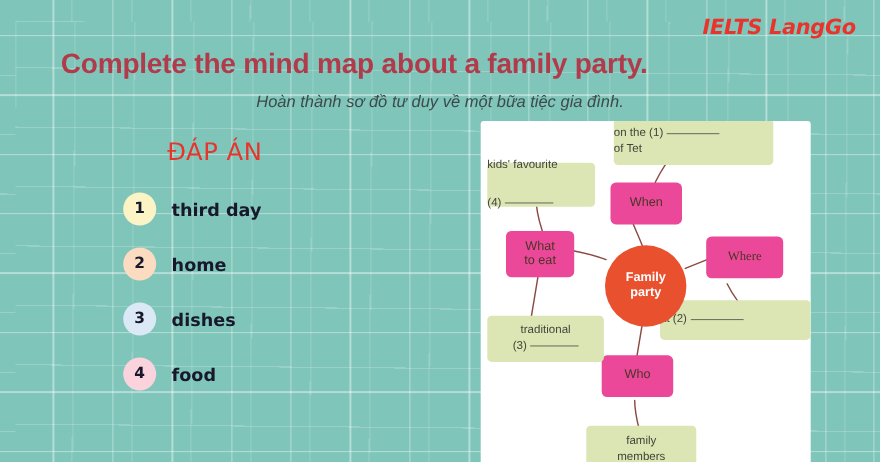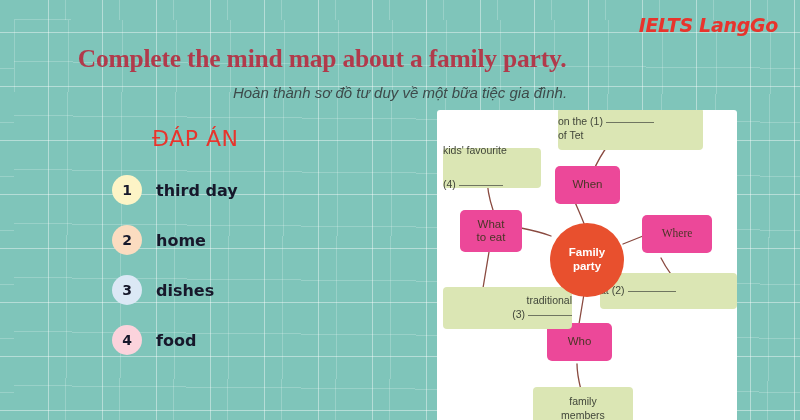--- a/index.html
+++ b/index.html
@@ -48,21 +48,21 @@
     font-style: italic;
   }
   .title {
     position: absolute;
     top: 44px; left: 0; width: 644px;
     text-align: center;
     font-size: 25.5px;
     font-weight: bold;
     color: #b13a4b;
     letter-spacing: -0.2px;
-    font-family: Liberation Serif, serif;
+    font-family: Liberation Sans, sans-serif;
   }
   .subtitle {
     position: absolute;
     top: 84px; left: 0; width: 800px;
     text-align: center;
     font-size: 15px;
     font-style: italic;
     color: #3d4a4a;
     font-family: "Liberation Sans", sans-serif;
   }
@@ -253,21 +253,21 @@
     </div>
 
     <div class="node node-orange" style="left:110px; top:213px; width:65px; height:38px;">Who</div>
 
     <div class="node node-green" style="left:163px; top:163px; width:137px; height:36px; align-items:center;">
       <div>
         <span>at (2)</span><span class="blank-line"></span>
       </div>
     </div>
 
-    <div class="node node-green" style="left:6px; top:177px; width:129px; height:42px; flex-direction:column; align-items:flex-end; justify-content:center;">
+    <div class="node node-green" style="left:6px; top:177px; width:106px; height:42px; flex-direction:column; align-items:center; justify-content:center;">
       <div>traditional</div>
       <div>
         <span>(3)</span><span class="blank-line short"></span>
       </div>
     </div>
 
     <div class="node node-green centered" style="left:96px; top:277px; width:100px; height:43px; flex-direction:column;">
       <div>family</div>
       <div>members</div>
     </div>

